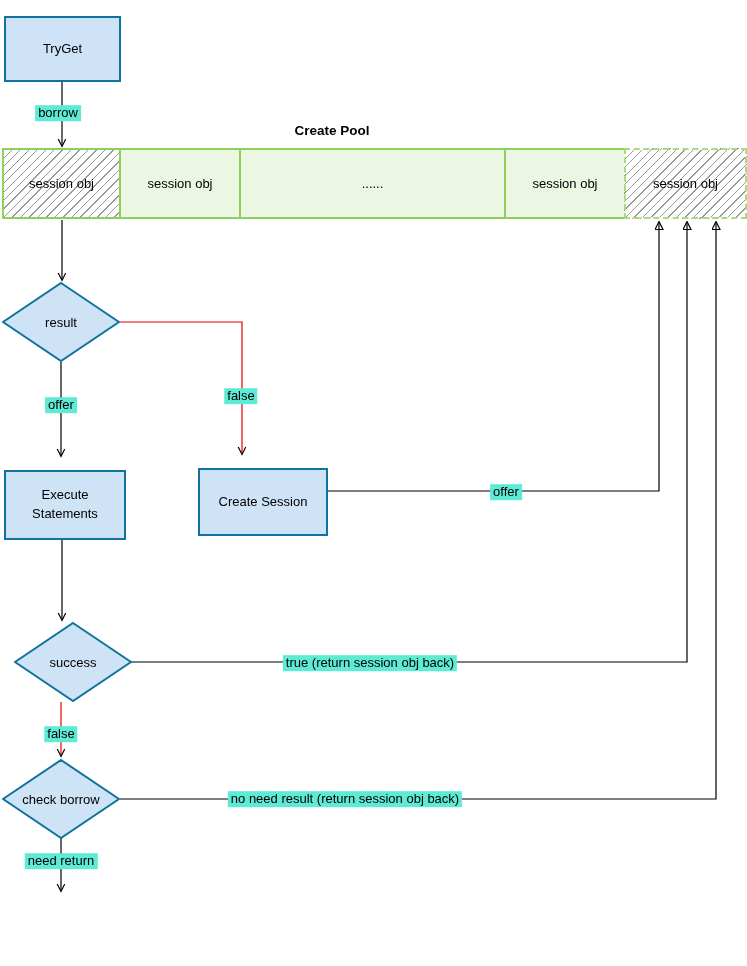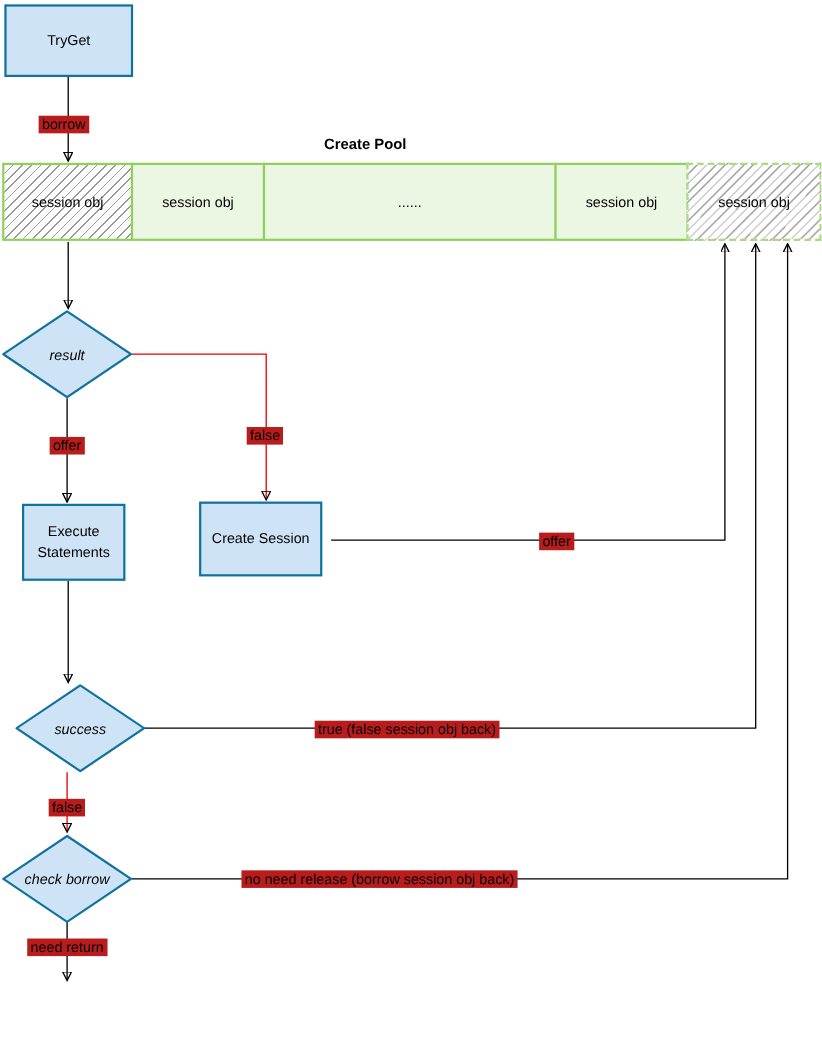--- a/index.html
+++ b/index.html
@@ -5,28 +5,28 @@
   html,body{margin:0;padding:0;background:#fff;}
   #canvas{
     position:relative;width:747px;height:966px;background:#ffffff;overflow:hidden;
     font-family:"Liberation Sans","DejaVu Sans",sans-serif;font-size:13px;color:#000;
   }
   
   .node{
     position:absolute;box-sizing:border-box;
     background:#cfe3f6;border:2px solid #10739e;
     display:flex;align-items:center;justify-content:center;text-align:center;
-    line-height:1.45;padding:2px 6px;
+    line-height:1.45;padding:2px 6px;margin-top:12px;
   }
   
   .diamond{position:absolute;}
   .diamond svg{position:absolute;left:0;top:0;}
   .diamond .dlabel{
     position:absolute;left:0;top:0;width:100%;height:100%;
-    display:flex;align-items:center;justify-content:center;font-style:italic;
+    display:flex;align-items:center;justify-content:center;
   }
   
   #pool{position:absolute;left:2px;top:148px;height:84px;display:flex;}
   .cell{
     box-sizing:border-box;height:71px;
     border:2px solid #8fd05c;background:#ebf6e3;
     display:flex;align-items:center;justify-content:center;
   }
   .cell + .cell{margin-left:-2px;}
   .cell.hatched{
@@ -39,21 +39,21 @@
     position:absolute;top:123px;left:332px;transform:translateX(-50%);
     font-weight:bold;font-size:13.5px;white-space:nowrap;
   }
   
   #wires{position:absolute;left:0;top:0;width:747px;height:966px;pointer-events:none;}
   #wires path{fill:none;stroke:#000;stroke-width:1.2;}
   #wires path.red{stroke:#e60000;}
   
   .elabel{
     position:absolute;transform:translate(-50%,-50%);
-    background:#b91c1c;padding:0 3px;white-space:nowrap;line-height:1.2;
+    background:#5eead4;padding:0 3px;white-space:nowrap;line-height:1.2;
   }
 </style>
 </head>
 <body>
 
 <div id="canvas">
 
   <svg id="wires" width="747" height="966" viewBox="0 0 747 966">
     <defs>
       <marker id="arrB" markerWidth="9" markerHeight="9" refX="7.5" refY="4" orient="auto" markerUnits="userSpaceOnUse">
@@ -91,25 +91,25 @@
     </div>
     <div class="cell hatched dashed" style="width:123px">
       <span>session obj</span>
     </div>
   </div>
 
   <div class="node" style="left:4px;top:4px;width:117px;height:66px">
     <span>TryGet</span>
   </div>
 
-  <div class="node" style="left:20px;top:458px;width:94px;height:70px">
+  <div class="node" style="left:4px;top:458px;width:122px;height:70px">
     <span>Execute Statements</span>
   </div>
 
-  <div class="node" style="left:181px;top:456px;width:112px;height:68px">
+  <div class="node" style="left:198px;top:456px;width:130px;height:68px">
     <span>Create Session</span>
   </div>
 
 
   <div class="diamond" style="left:2px;top:282px;width:118px;height:80px">
     <svg width="118" height="80" viewBox="0 0 118 80">
       <polygon points="59,1 117,40 59,79 1,40" fill="#cfe3f6" stroke="#10739e" stroke-width="2"></polygon>
     </svg>
     <span class="dlabel">result</span>
   </div>
@@ -125,18 +125,18 @@
     <svg width="118" height="80" viewBox="0 0 118 80">
       <polygon points="59,1 117,40 59,79 1,40" fill="#cfe3f6" stroke="#10739e" stroke-width="2"></polygon>
     </svg>
     <span class="dlabel">check borrow</span>
   </div>
 
   <div class="elabel" style="left:58px;top:113px">borrow</div>
   <div class="elabel" style="left:61px;top:405px">offer</div>
   <div class="elabel" style="left:241px;top:396px">false</div>
   <div class="elabel" style="left:506px;top:492px">offer</div>
-  <div class="elabel" style="left:370px;top:663px">true (false session obj back)</div>
+  <div class="elabel" style="left:370px;top:663px">true (return session obj back)</div>
   <div class="elabel" style="left:61px;top:734px">false</div>
-  <div class="elabel" style="left:345px;top:799px">no need release (borrow session obj back)</div>
+  <div class="elabel" style="left:345px;top:799px">no need result (return session obj back)</div>
   <div class="elabel" style="left:61px;top:861px">need return</div>
 
 </div>
 
 </body></html>

